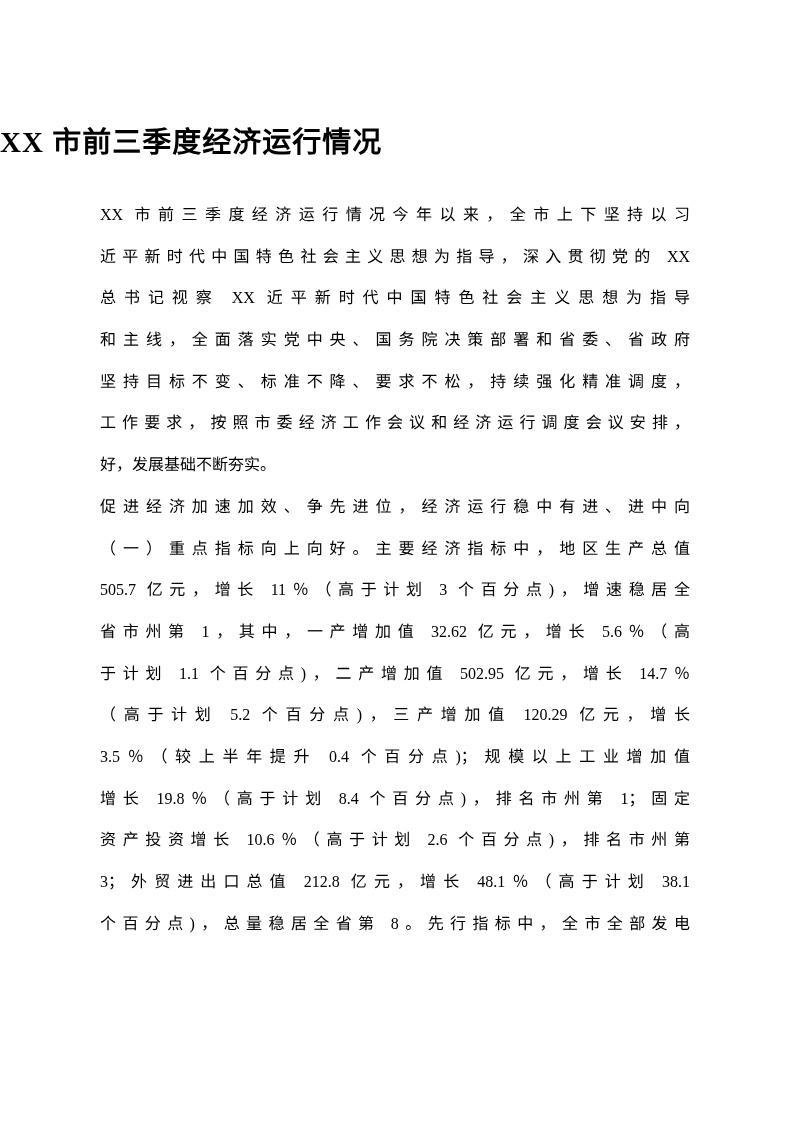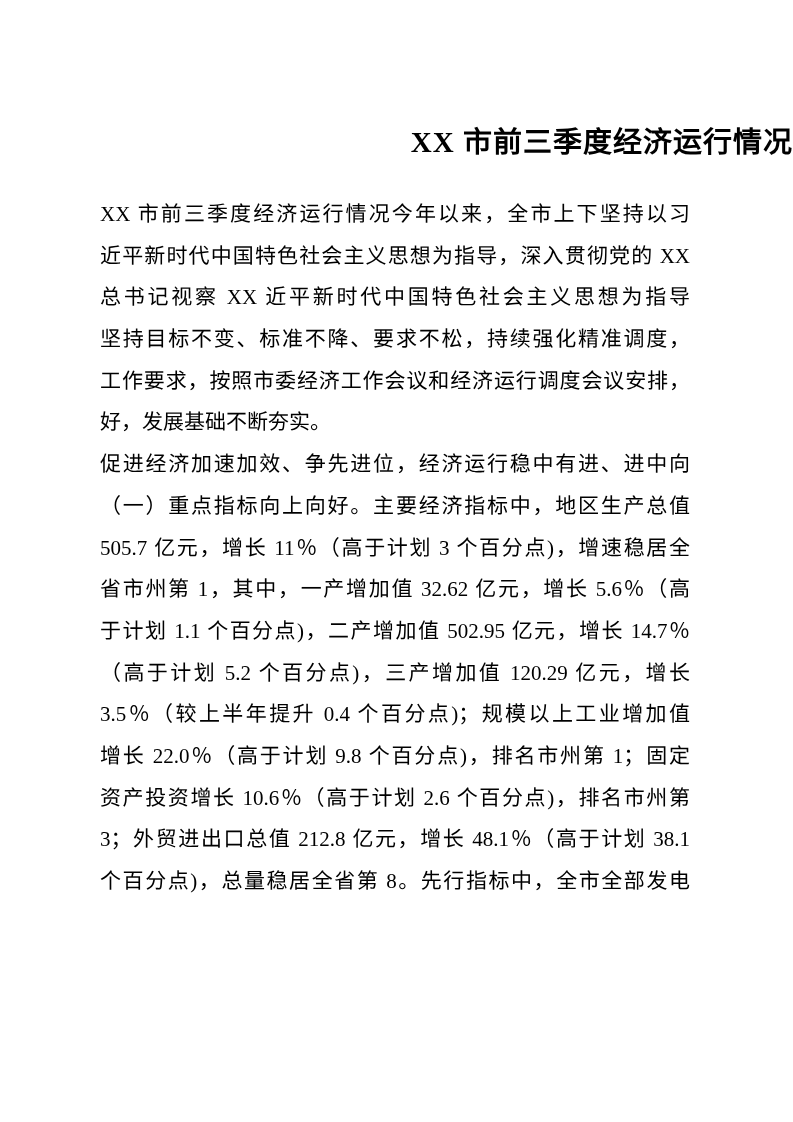--- a/index.html
+++ b/index.html
@@ -11,36 +11,36 @@
     position: relative;
     width: 793px;
     height: 1122px;
     background: #ffffff;
     overflow: hidden;
     color: #000000;
     font-family: "Liberation Serif", "DejaVu Serif", serif;
   }
   .doc-title {
     padding-top: 119px;
-    text-align: right;
+    text-align: left;
     font-size: 29px;
     line-height: 47px;
     font-weight: 700;
     letter-spacing: 1px;
     color: #000000;
   }
   .doc-body {
     margin-top: 28px;
     padding: 0 103px 0 100px;
   }
   .paragraph {
     margin: 0;
   }
   .text-line {
-    font-size: 21px;
+    font-size: 16px;
     height: 41.7px;
     line-height: 41.7px;
     white-space: pre;
     overflow: visible;
     text-align: left;
     color: #000000;
   }
   .text-line.justify {
     white-space: normal;
     text-align: justify;
@@ -50,31 +50,32 @@
 </head>
 <body>
 
 <div class="page">
   <div class="doc-title">XX 市前三季度经济运行情况</div>
   <div class="doc-body">
       <div class="paragraph">
         <div class="text-line justify">XX 市前三季度经济运行情况今年以来，全市上下坚持以习</div>
         <div class="text-line justify">近平新时代中国特色社会主义思想为指导，深入贯彻党的 XX</div>
         <div class="text-line justify">总书记视察 XX 近平新时代中国特色社会主义思想为指导</div>
+        <div class="text-line justify">和主线，全面落实党中央、国务院决策部署和省委、省政府</div>
         <div class="text-line justify">坚持目标不变、标准不降、要求不松，持续强化精准调度，</div>
         <div class="text-line justify">工作要求，按照市委经济工作会议和经济运行调度会议安排，</div>
         <div class="text-line">好，发展基础不断夯实。</div>
         <div class="text-line justify">促进经济加速加效、争先进位，经济运行稳中有进、进中向</div>
       </div>
       <div class="paragraph">
         <div class="text-line justify">（一）重点指标向上向好。主要经济指标中，地区生产总值</div>
         <div class="text-line justify">505.7 亿元，增长 11％（高于计划 3 个百分点)，增速稳居全</div>
         <div class="text-line justify">省市州第 1，其中，一产增加值 32.62 亿元，增长 5.6％（高</div>
         <div class="text-line justify">于计划 1.1 个百分点)，二产增加值 502.95 亿元，增长 14.7％</div>
         <div class="text-line justify">（高于计划 5.2 个百分点)，三产增加值 120.29 亿元，增长</div>
         <div class="text-line justify">3.5％（较上半年提升 0.4 个百分点)；规模以上工业增加值</div>
-        <div class="text-line justify">增长 22.0％（高于计划 9.8 个百分点)，排名市州第 1；固定</div>
+        <div class="text-line justify">增长 19.8％（高于计划 8.4 个百分点)，排名市州第 1；固定</div>
         <div class="text-line justify">资产投资增长 10.6％（高于计划 2.6 个百分点)，排名市州第</div>
         <div class="text-line justify">3；外贸进出口总值 212.8 亿元，增长 48.1％（高于计划 38.1</div>
         <div class="text-line justify">个百分点)，总量稳居全省第 8。先行指标中，全市全部发电</div>
       </div>
     </div>
 </div>
 
 </body></html>

